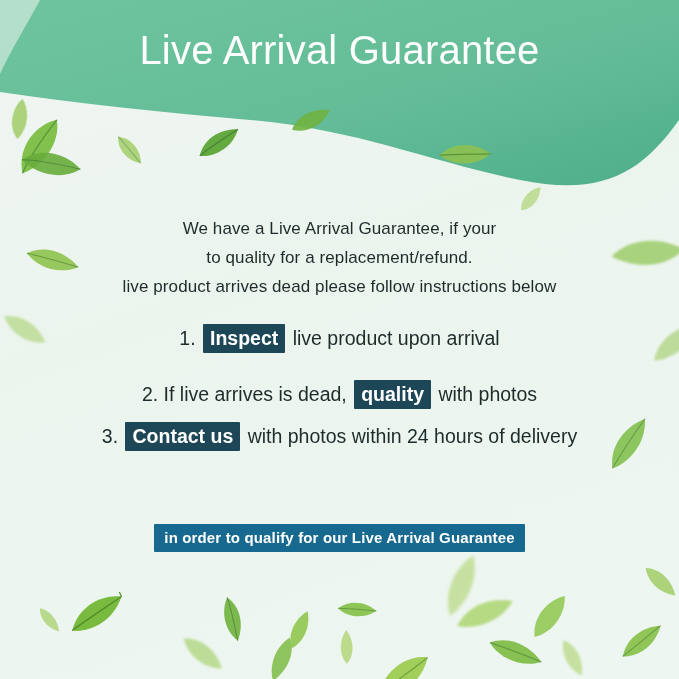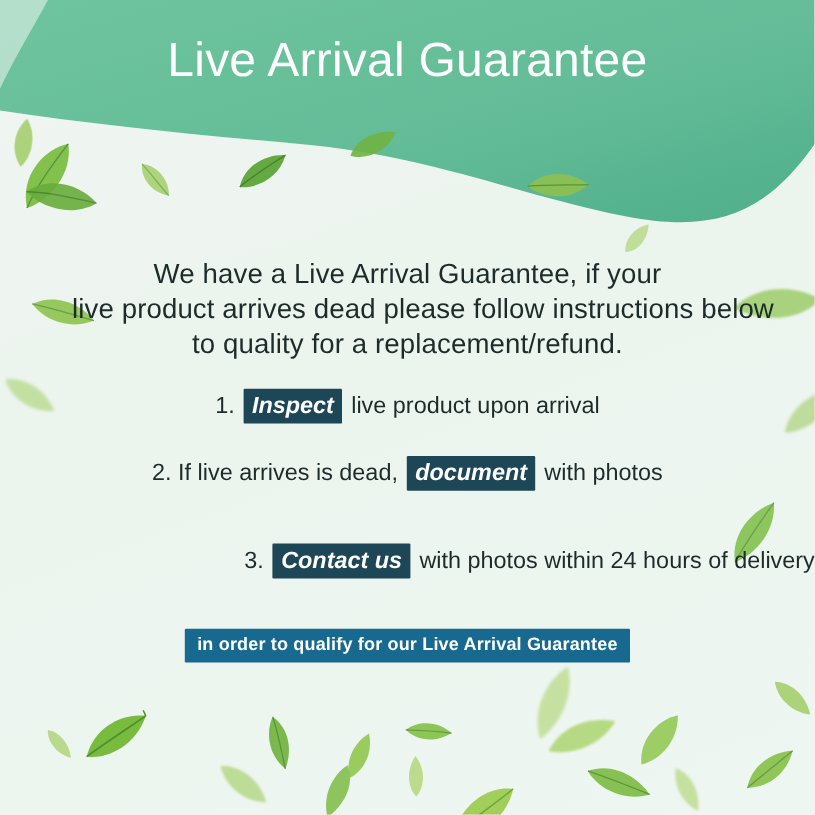--- a/index.html
+++ b/index.html
@@ -51,47 +51,46 @@
 
   
   #content{
     position:absolute;left:0;right:0;top:0;bottom:0;
     z-index:5;
   }
   #intro{
     position:absolute;left:60px;right:60px;top:214px;
     text-align:center;
     color:#1d2b2a;
-    font-size:23px;
+    font-size:17px;
     line-height:29px;
     letter-spacing:0.1px;
   }
   #intro div{white-space:nowrap;}
 
   .step{
     position:absolute;
     left:0;right:0;
     text-align:center;
     color:#1d2b2a;
     font-size:19.5px;
     line-height:26px;
     white-space:nowrap;
   }
   #step-1{top:325px;}
   #step-2{top:381px;}
-  #step-3{top:454px;text-align:right;}
+  #step-3{top:423px;}
 
   .hl{
     background:#1d4756;
     color:#ffffff;
     font-weight:bold;
     padding:3px 7px 4px 7px;
     margin:0 2px;
     border-radius:1px;
-    font-style:italic;
   }
 
   
   #note{
     position:absolute;
     left:0;right:0;top:500px;
     text-align:center;
     z-index:5;
   }
   #note .noteline{
@@ -292,34 +291,34 @@
   <div class="leaf" style="left:430px;top:572px;transform:rotate(-52deg);opacity:.72;filter:blur(1.4px);">
     <svg width="64" height="28" viewBox="0 0 64 28">
       <path d="M1,23 C16,2 44,-3 63,4 C46,26 16,28 1,23 Z" fill="#b7d982"></path>
     </svg>
   </div>
 
   <div id="content">
 
     <div id="intro">
       <div>We have a Live Arrival Guarantee, if your</div>
+      <div>to quality for a replacement/refund.</div>
       <div>live product arrives dead please follow instructions below</div>
-      <div>to quality for a replacement/refund.</div>
     </div>
 
     <div class="step" id="step-1">
       <span>1.</span>
       <span class="hl">Inspect</span>
       <span>live product upon arrival</span>
     </div>
 
     <div class="step" id="step-2">
       <span>2.</span>
       <span>If live arrives is dead,</span>
-      <span class="hl">document</span>
+      <span class="hl">quality</span>
       <span>with photos</span>
     </div>
 
     <div class="step" id="step-3">
       <span>3.</span>
       <span class="hl">Contact us</span>
       <span>with photos within 24 hours of delivery</span>
     </div>
 
     <div id="note">

